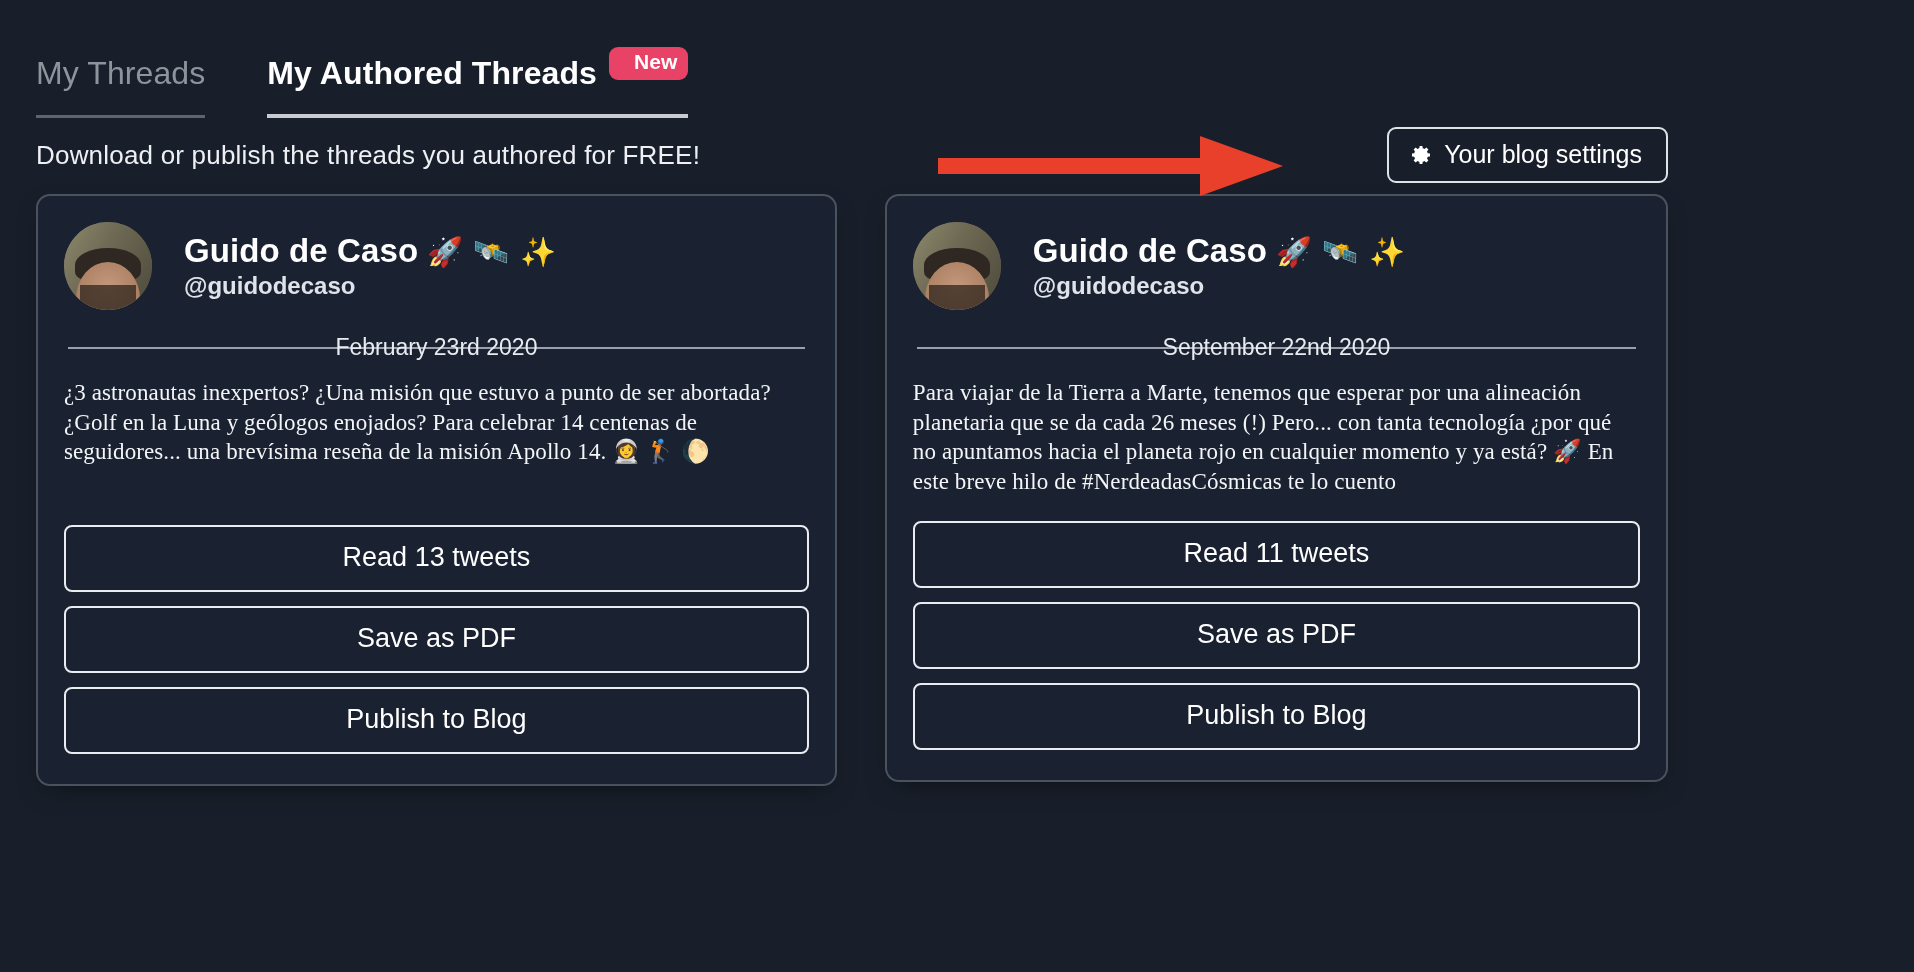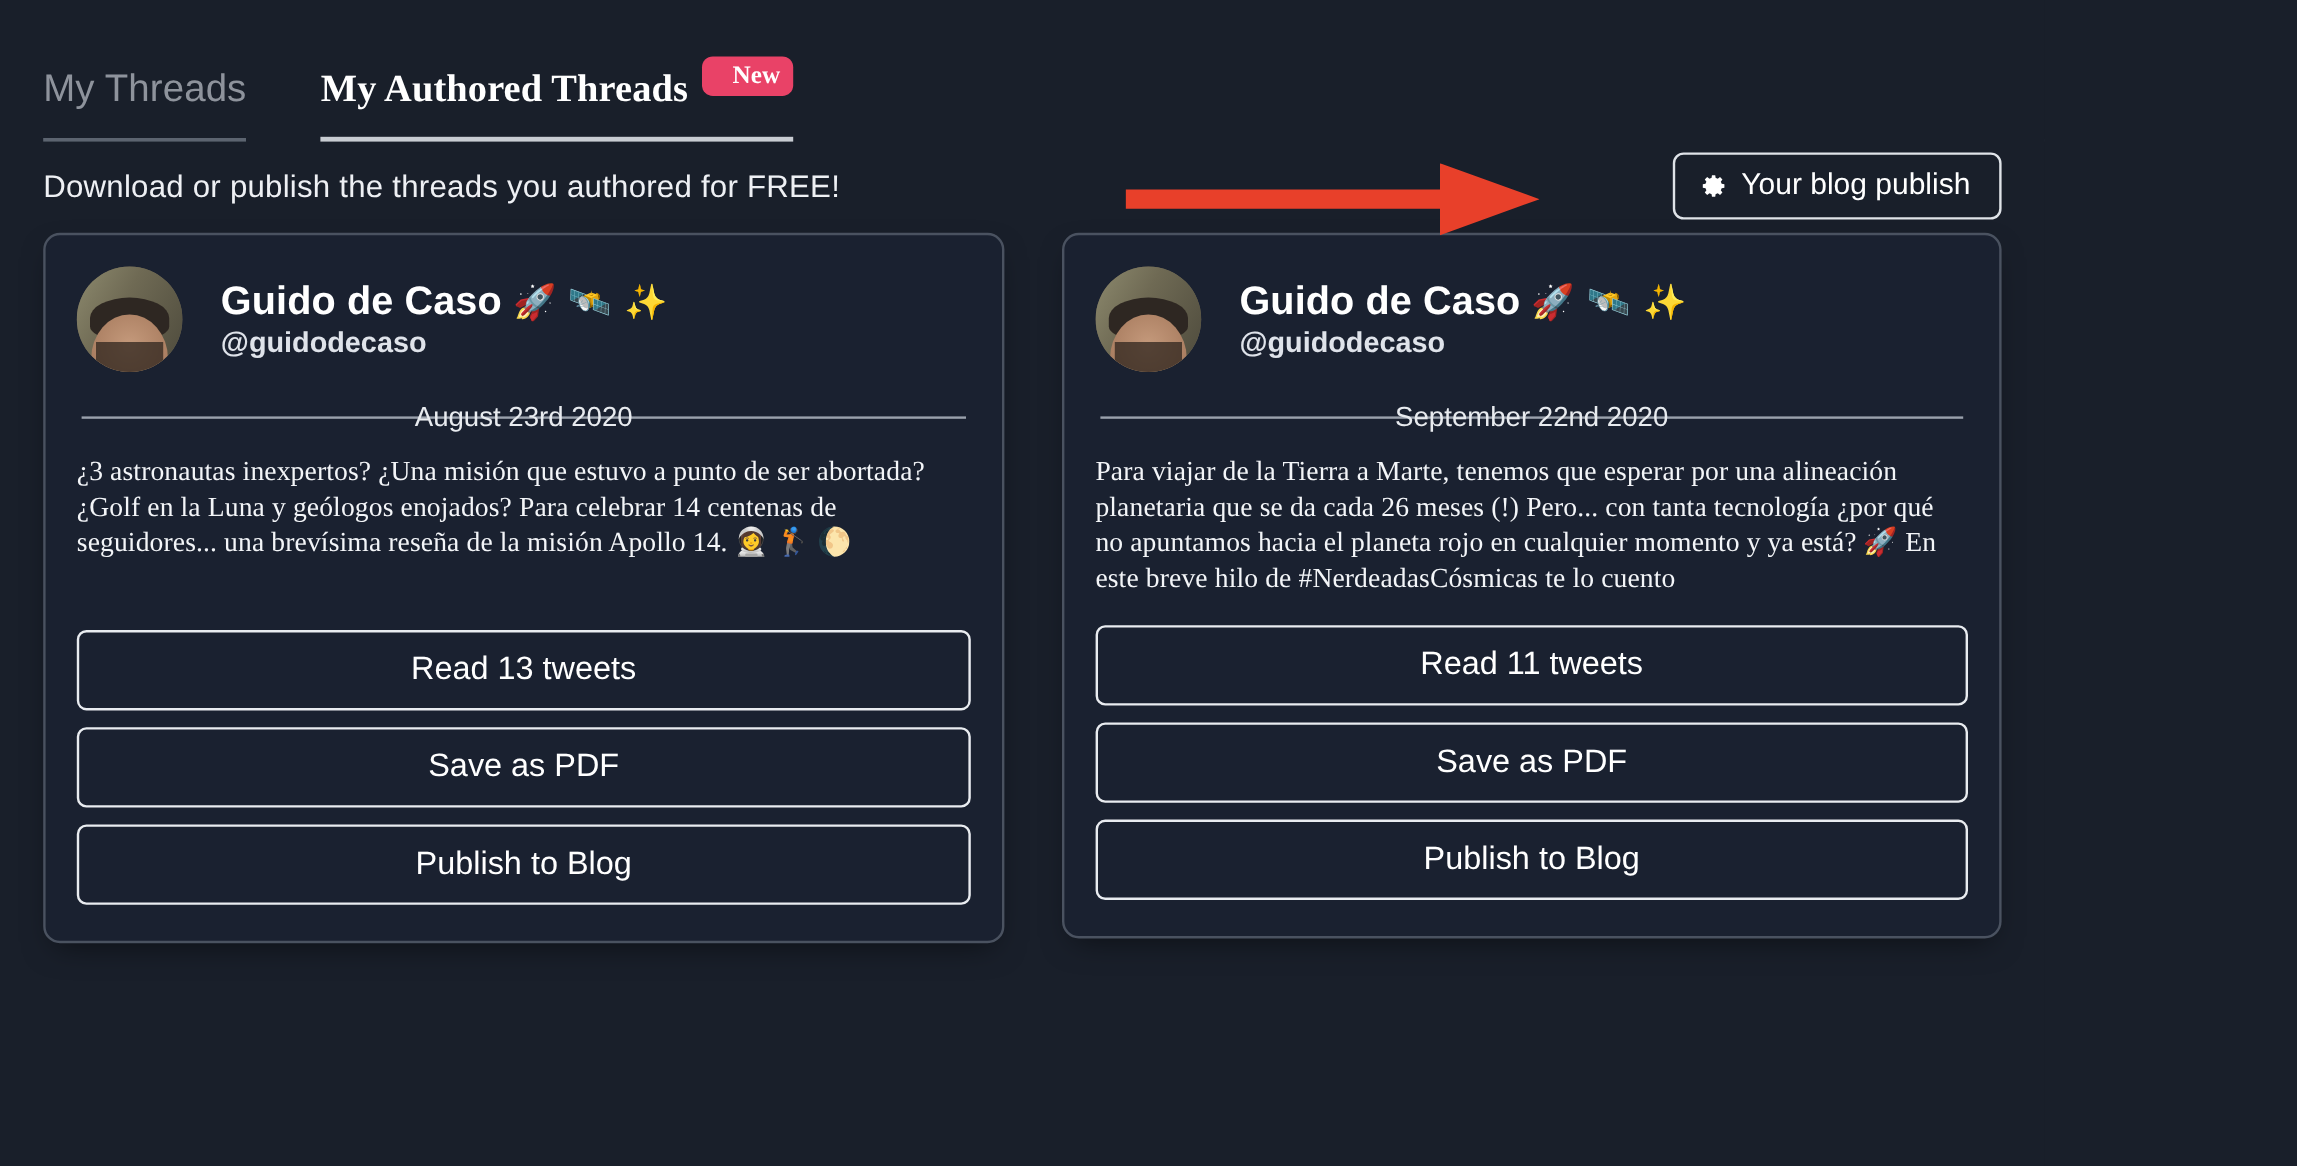--- a/index.html
+++ b/index.html
@@ -44,21 +44,20 @@
     white-space: nowrap;
   }
   .tab-inactive {
     color: #8e939c;
     font-weight: 400;
     margin-right: 62px;
   }
   .tab-active {
     color: #ffffff;
     font-weight: 700;
-    font-family: Liberation Serif, serif;
   }
   .tab-underline {
     position: absolute;
     left: 0; right: 0; bottom: 0;
     height: 3px;
     background: #5c6470;
   }
   .tab-active .tab-underline {
     height: 4px;
     background: #c8ccd2;
@@ -274,21 +273,21 @@
   <div class="subrow">
     <div class="subtitle">Download or publish the threads you authored for FREE!</div>
 
     <button class="settings-btn">
       <span class="gear">
         <svg viewBox="0 0 24 24" width="24" height="24" aria-hidden="true">
           <path fill="#ffffff" d="M12 8.6a3.4 3.4 0 1 0 0 6.8 3.4 3.4 0 0 0 0-6.8zm0 5.1a1.7 1.7 0 1 1 0-3.4 1.7 1.7 0 0 1 0 3.4z"></path>
           <path fill="#ffffff" d="M21 13.4v-2.8l-2.3-.4a7 7 0 0 0-.7-1.7l1.35-1.9-2-2-1.9 1.35a7 7 0 0 0-1.7-.7L13.35 3h-2.7l-.4 2.25a7 7 0 0 0-1.7.7L6.65 4.6l-2 2L6 8.5a7 7 0 0 0-.7 1.7L3 10.6v2.8l2.3.4c.16.6.4 1.17.7 1.7l-1.35 1.9 2 2 1.9-1.35c.53.3 1.1.54 1.7.7l.4 2.25h2.7l.4-2.25c.6-.16 1.17-.4 1.7-.7l1.9 1.35 2-2-1.35-1.9c.3-.53.54-1.1.7-1.7l2.3-.4z"></path>
         </svg>
       </span>
-      <span>Your blog publish</span>
+      <span>Your blog settings</span>
     </button>
   </div>
 
   <div class="arrow">
     <svg viewBox="0 0 345 60" width="345" height="60" aria-hidden="true">
       <polygon points="0,22 262,22 262,0 345,30 262,60 262,38 0,38" fill="#e8402a"></polygon>
     </svg>
   </div>
 
   <div class="cards">
@@ -304,21 +303,21 @@
         <div class="names">
           <div class="display-name">
             <span>Guido de Caso</span>
             <span class="emoji">🚀 🛰️ ✨</span>
           </div>
           <div class="handle">@guidodecaso</div>
         </div>
       </div>
 
       <div class="date-sep">
-        <span>August 23rd 2020</span>
+        <span>February 23rd 2020</span>
       </div>
 
       <div class="body-text">¿3 astronautas inexpertos? ¿Una misión que estuvo a punto de ser abortada? ¿Golf en la Luna y geólogos enojados? Para celebrar 14 centenas de seguidores... una brevísima reseña de la misión Apollo 14. 👩‍🚀 🏌️ 🌔</div>
 
       <div class="spacer"></div>
 
       <div class="actions">
         <button class="action-btn">Read 13 tweets</button>
         <button class="action-btn">Save as PDF</button>
         <button class="action-btn">Publish to Blog</button>

